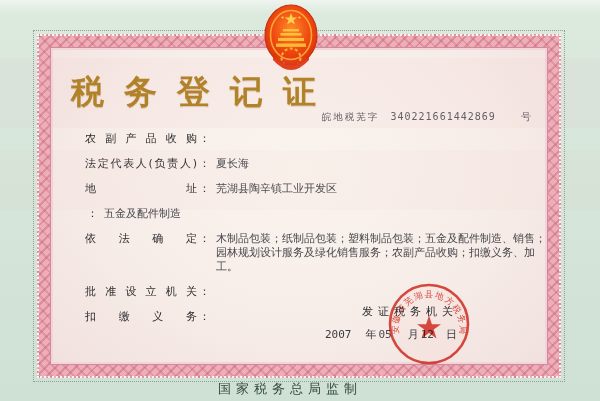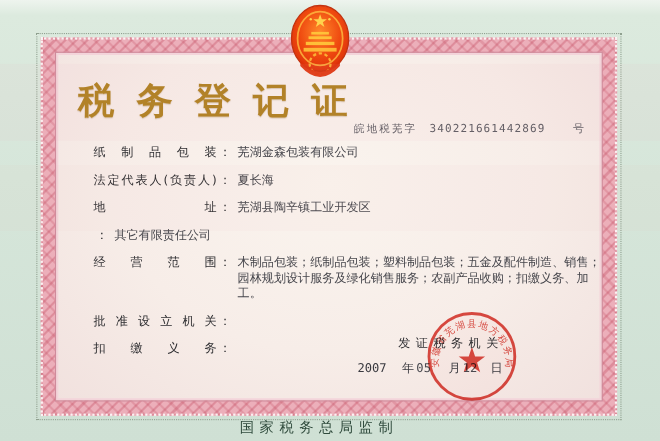--- a/index.html
+++ b/index.html
@@ -84,40 +84,39 @@
       <div class="title">税务登记证</div>
 
       <div class="certno">
         <span class="pfx">皖地税芜字</span>
         <span class="num">340221661442869</span>
         <span class="sfx">号</span>
       </div>
 
       <div class="rows">
         <div class="row">
-          <span class="lbl">纸制品包装</span>
+          <span class="lbl">农副产品收购</span>
           <span class="colon">：</span>
-          <span class="val">芜湖金森包装有限公司</span>
         </div>
         <div class="row">
           <span class="lbl">法定代表人(负责人)</span>
           <span class="colon">：</span>
           <span class="val">夏长海</span>
         </div>
         <div class="row">
           <span class="lbl">地址</span>
           <span class="colon">：</span>
           <span class="val">芜湖县陶辛镇工业开发区</span>
         </div>
         <div class="row">
           <span class="colon">：</span>
-          <span class="val">其它有限责任公司</span>
+          <span class="val">五金及配件制造</span>
         </div>
         <div class="row">
-          <span class="lbl">经营范围</span>
+          <span class="lbl">依法确定</span>
           <span class="colon">：</span>
           <span class="val">木制品包装；纸制品包装；塑料制品包装；五金及配件制造、销售；园林规划设计服务及绿化销售服务；农副产品收购；扣缴义务、加工。</span>
         </div>
         <div class="row blank">
           <span class="lbl">批准设立机关</span>
           <span class="colon">：</span>
           <span class="val"></span>
         </div>
         <div class="row">
           <span class="lbl">扣缴义务</span>

